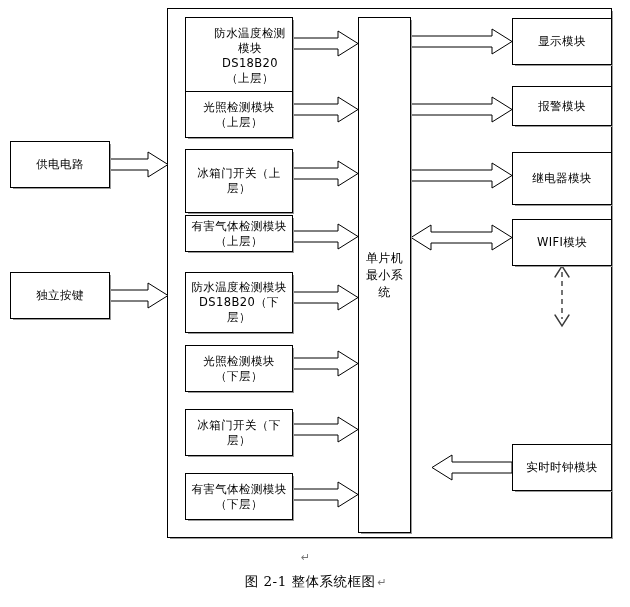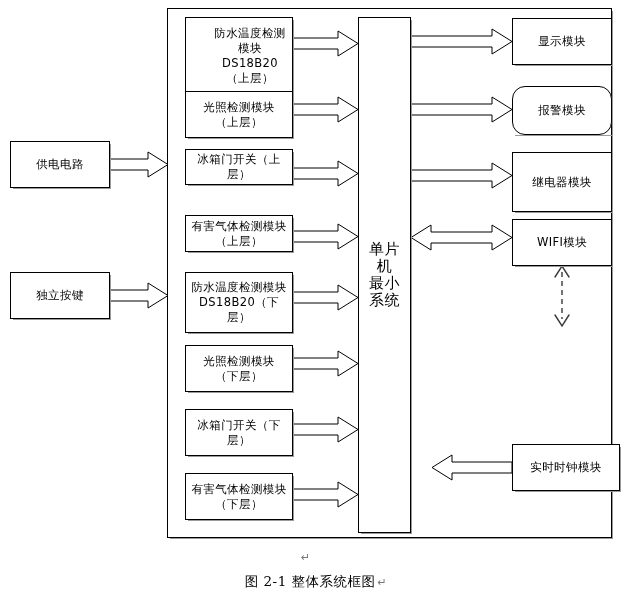--- a/index.html
+++ b/index.html
@@ -64,21 +64,21 @@
     position: absolute;
     left: 2px;
     top: 2px;
     right: -2px;
     bottom: -2px;
     border-right: 1.5px solid #9a9a9a;
     border-bottom: 1.5px solid #9a9a9a;
     pointer-events: none;
   }
   .mcu {
-    font-size: 15px;
+    font-size: 12px;
     line-height: 17px;
     justify-content: flex-end;
   }
   .arrow-layer {
     position: absolute;
     left: 0;
     top: 0;
     width: 630px;
     height: 607px;
     z-index: 2;
@@ -119,21 +119,21 @@
 
   <div class="box shadow" style="left:185px; top:17px; width:108px; height:78px;padding-left:25px;">
     <span class="txt">防水温度检测模块DS18B20（上层）</span>
   </div>
 
   <div class="box shadow" style="left:185px; top:91px; width:108px; height:47px;">
     <span class="txt">光照检测模块
 （上层）</span>
   </div>
 
-  <div class="box shadow" style="left:185px; top:149px; width:108px; height:36px;">
+  <div class="box shadow" style="left:185px; top:149px; width:108px; height:64px;">
     <span class="txt">冰箱门开关（上层）</span>
   </div>
 
   <div class="box shadow" style="left:185px; top:215px; width:108px; height:37px;">
     <span class="txt">有害气体检测模块（上层）</span>
   </div>
 
   <div class="box shadow" style="left:185px; top:272px; width:108px; height:61px;">
     <span class="txt">防水温度检测模块DS18B20（下层）</span>
   </div>
@@ -153,34 +153,34 @@
 
   <div class="box shadow mcu" style="left:358px; top:17px; width:53px; height:516px;">
     <span class="txt">单片机
 最小系统</span>
   </div>
 
   <div class="box shadow" style="left:512px; top:18px; width:100px; height:47px;">
     <span class="txt">显示模块</span>
   </div>
 
-  <div class="box shadow" style="left:512px; top:86px; width:100px; height:49px;border-radius:13px;">
+  <div class="box shadow" style="left:512px; top:86px; width:100px; height:40px;">
     <span class="txt">报警模块</span>
   </div>
 
-  <div class="box shadow" style="left:512px; top:152px; width:100px; height:60px;">
+  <div class="box shadow" style="left:512px; top:152px; width:100px; height:53px;">
     <span class="txt">继电器模块</span>
   </div>
 
   <div class="box shadow" style="left:512px; top:219px; width:100px; height:47px;">
     <span class="txt">WIFI模块</span>
   </div>
 
 
-  <div class="box shadow" style="left:512px; top:444px; width:108px; height:47px;">
+  <div class="box shadow" style="left:512px; top:444px; width:100px; height:47px;">
     <span class="txt">实时时钟模块</span>
   </div>
 
   <svg class="arrow-layer" width="630" height="607" viewBox="0 0 630 607">
     <g fill="#ffffff" stroke="#000000" stroke-width="1" stroke-linejoin="miter">
 
       <path d="M110,159 L148,159 L148,152 L168,164.5 L148,177 L148,170 L110,170 Z"></path>
 
       <path d="M110,290 L148,290 L148,283 L168,295.5 L148,308 L148,301 L110,301 Z"></path>
 

